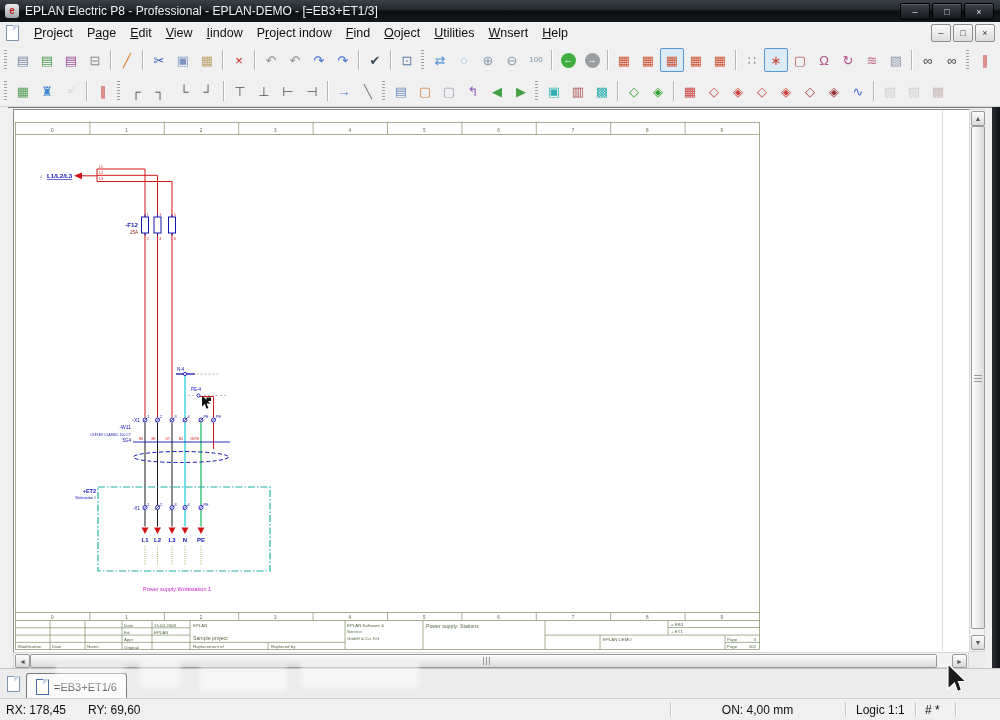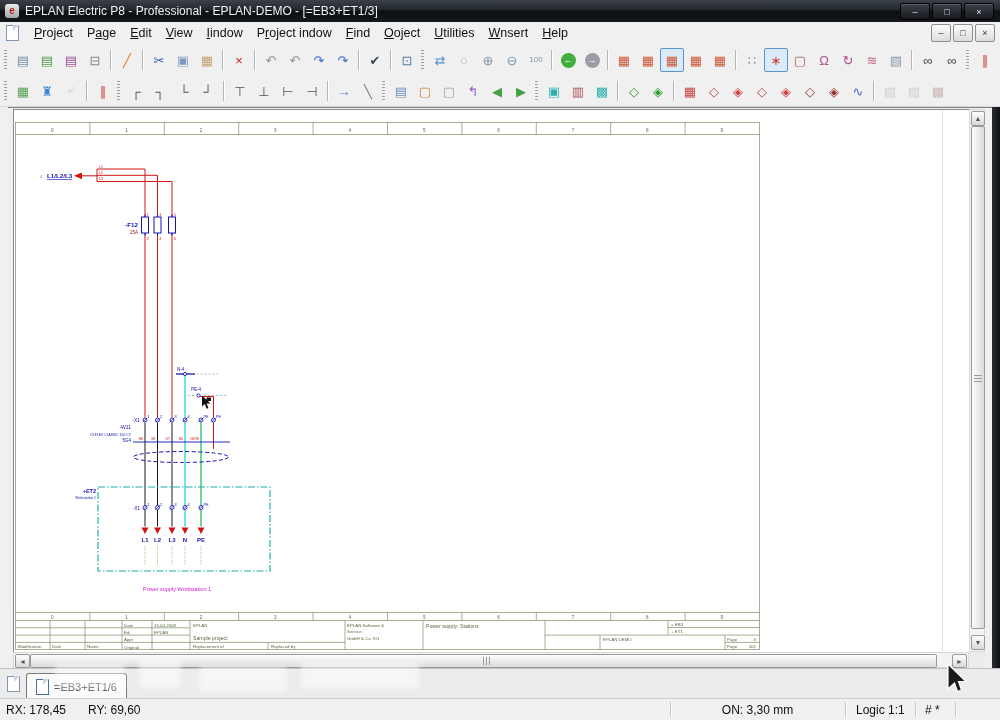--- a/index.html
+++ b/index.html
@@ -481,21 +481,21 @@
   <div id="tab1">
     <div class="pageico"></div>
     <span>=EB3+ET1/6</span>
   </div>
 </div>
 
 <div class="abs" id="statusbar">
   <span style="left:6px">RX: 178,45</span>
   <span style="left:88px">RY: 69,60</span>
   <div class="ssep" style="left:670px"></div>
-  <span style="left:670px;width:175px;text-align:center">ON: 3,30 mm</span>
+  <span style="left:670px;width:175px;text-align:center">ON: 4,00 mm</span>
   <div class="ssep" style="left:845px"></div>
   <span style="left:856px">Logic 1:1</span>
   <div class="ssep" style="left:915px"></div>
   <span style="left:925px"># *</span>
   <div class="ssep" style="left:955px"></div>
 </div>
 
 <div class="abs" id="watermark">
   <i style="width:70px;height:26px;margin-top:4px"></i><i style="width:42px;height:28px"></i>
   <i style="width:88px;height:26px;margin-top:6px"></i><i style="width:118px;height:26px;margin-top:2px"></i>

